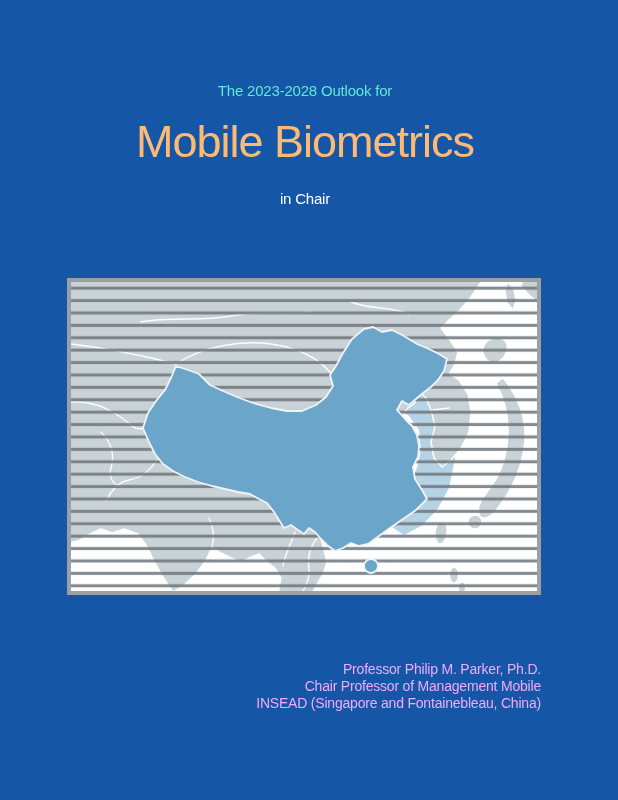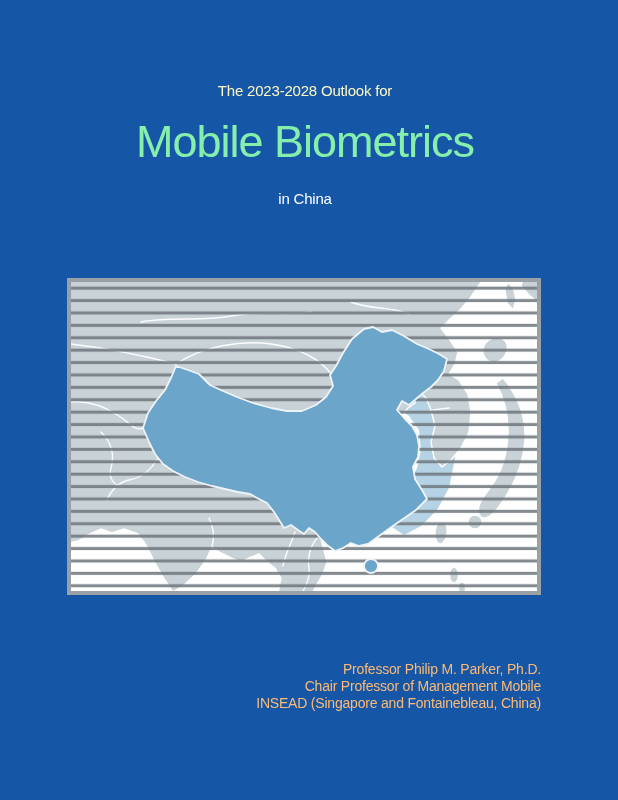--- a/index.html
+++ b/index.html
@@ -40,23 +40,23 @@
     text-align:right;
     font-size:14px;line-height:17px;letter-spacing:-0.2px;
   }
 </style>
 </head>
 <body>
 
 <div class="page" style="background-color: rgb(22, 86, 167);">
 
   <div class="titles">
-    <div class="series-line" style="color: #fef9c3; text-align: center;">The 2023-2028 Outlook for</div>
-    <h1 class="main-title" style="color: #86efac;">Mobile Biometrics</h1>
-    <div class="region-line" style="color: rgb(255, 255, 255);">in China</div>
+    <div class="series-line" style="color: #5eead4; text-align: center;">The 2023-2028 Outlook for</div>
+    <h1 class="main-title" style="color: #fdba74;">Mobile Biometrics</h1>
+    <div class="region-line" style="color: rgb(255, 255, 255);">in Chair</div>
   </div>
 
   <div class="map-frame" style="border-color: rgb(153, 161, 167);">
     <svg width="466" height="309" viewBox="0 0 466 309" xmlns="http://www.w3.org/2000/svg">
       <defs>
         <pattern id="stripes" width="8" height="12.4" patternUnits="userSpaceOnUse">
           <rect x="0" y="4.6" width="8" height="3.1" opacity="0.85" fill="#6e777d"></rect>
         </pattern>
       </defs>
 
@@ -126,19 +126,19 @@
                  L 288,264 L 280,261 L 272,266 L 264,269 L 256,263 L 250,257
                  L 244,250 L 238,246 L 233,252 L 227,248 L 220,243 L 213,246 L 208,238
                  L 203,230 L 196,221 L 188,217 L 179,212
                  L 167,210 L 154,207 L 141,204 L 127,200 L 114,195 L 102,189 L 92,182 L 84,172 L 78,160
                  Z"></path>
         <circle class="china" cx="300" cy="284" r="7"></circle>
       </g>
     </svg>
   </div>
 
-  <div class="authors" style="color: #fdba74;">
+  <div class="authors" style="color: #f0abfc;">
     <div>Professor Philip M. Parker, Ph.D.</div>
     <div>Chair Professor of Management Mobile</div>
     <div>INSEAD (Singapore and Fontainebleau, China)</div>
   </div>
 
 </div>
 
 </body></html>

